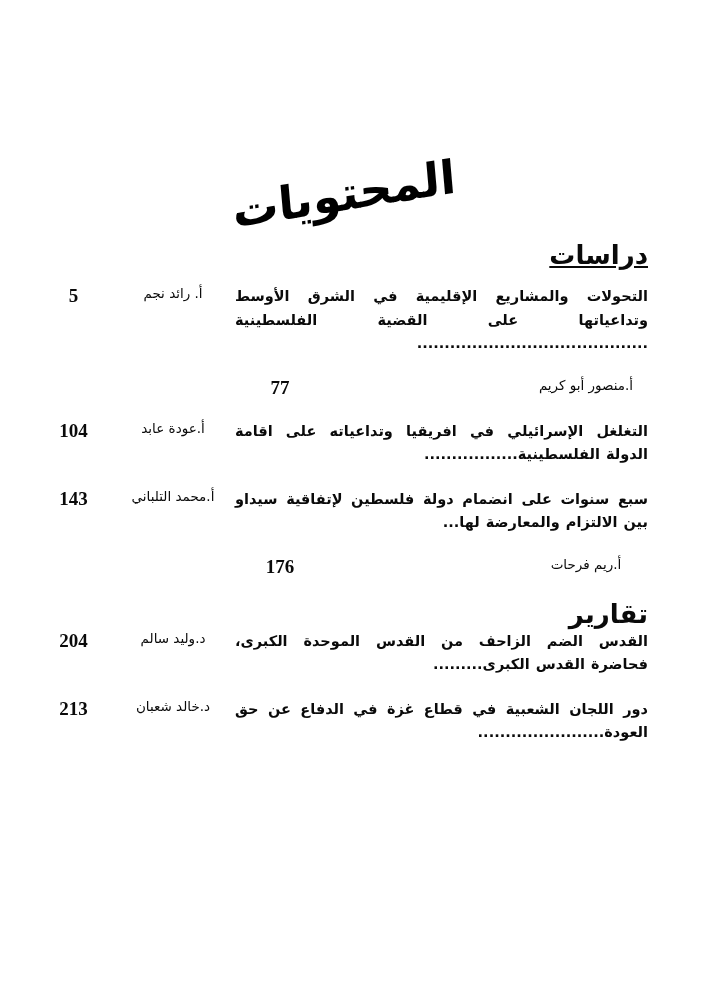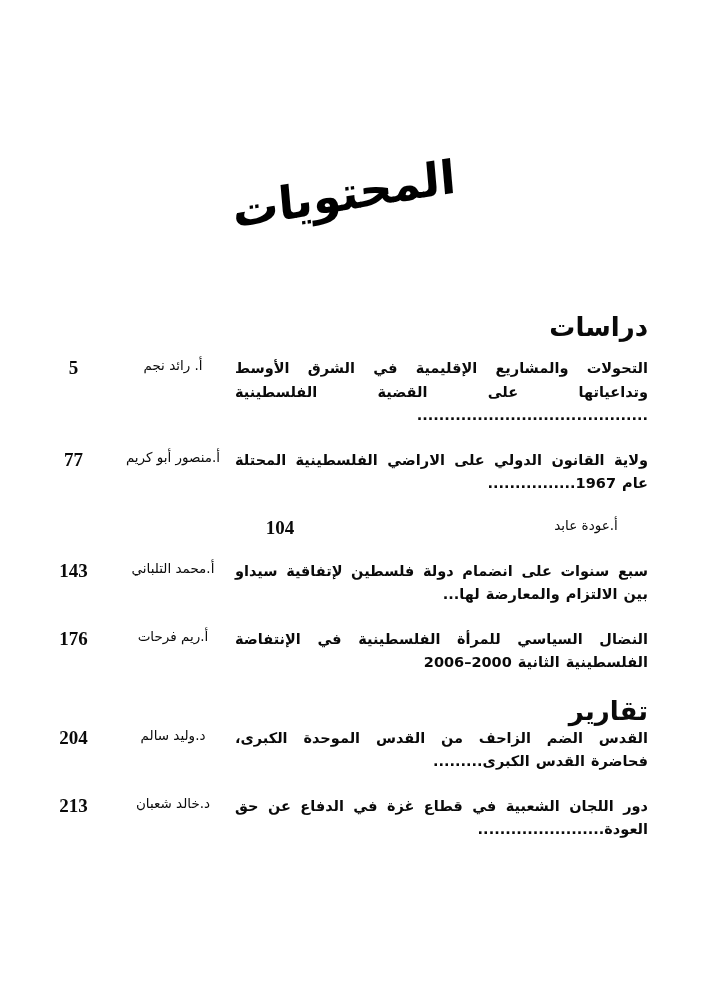--- a/index.html
+++ b/index.html
@@ -32,21 +32,21 @@
     letter-spacing: -2px;
     color: #000;
   }
   .section-heading {
     font-size: 26px;
     font-weight: bold;
     text-align: right;
     margin: 0;
     line-height: 1.2;
   }
-  .heading-studies { margin-top: 72px; margin-bottom: 14px; }
+  .heading-studies { margin-bottom: 14px; text-decoration: underline; }
   .heading-reports { margin-top: 18px; margin-bottom: 0; }
 
   .entry {
     display: flex;
     flex-direction: row; 
     align-items: flex-start;
     margin-bottom: 21px;
   }
   .entry-title {
     width: 413px;
@@ -87,38 +87,37 @@
   <h2 class="section-heading heading-studies">دراسات</h2>
 
   <div class="entry">
     <div class="entry-title">التحولات والمشاريع الإقليمية في الشرق الأوسط وتداعياتها على القضية الفلسطينية ..........................................</div>
     <div class="entry-author">أ. رائد نجم</div>
     <div class="entry-page">5</div>
   </div>
 
 
   <div class="entry">
-    <div class="entry-title">ولاية القانون الدولي على الاراضي الفلسطينية المحتلة عام 1967................</div>
     <div class="entry-author">أ.منصور أبو كريم</div>
     <div class="entry-page">77</div>
   </div>
 
   <div class="entry">
+    <div class="entry-title">التغلغل الإسرائيلي في افريقيا وتداعياته على اقامة الدولة الفلسطينية.................</div>
     <div class="entry-author">أ.عودة عابد</div>
     <div class="entry-page">104</div>
   </div>
 
   <div class="entry">
     <div class="entry-title">سبع سنوات على انضمام دولة فلسطين لإتفاقية سيداو بين الالتزام والمعارضة لها...</div>
     <div class="entry-author">أ.محمد التلباني</div>
     <div class="entry-page">143</div>
   </div>
 
   <div class="entry">
-    <div class="entry-title">النضال السياسي للمرأة الفلسطينية في الإنتفاضة الفلسطينية الثانية 2000–2006</div>
     <div class="entry-author">أ.ريم فرحات</div>
     <div class="entry-page">176</div>
   </div>
 
   <h2 class="section-heading heading-reports">تقارير</h2>
 
   <div class="entry">
     <div class="entry-title">القدس الضم الزاحف من القدس الموحدة الكبرى، فحاضرة القدس الكبرى.........</div>
     <div class="entry-author">د.وليد سالم</div>
     <div class="entry-page">204</div>

